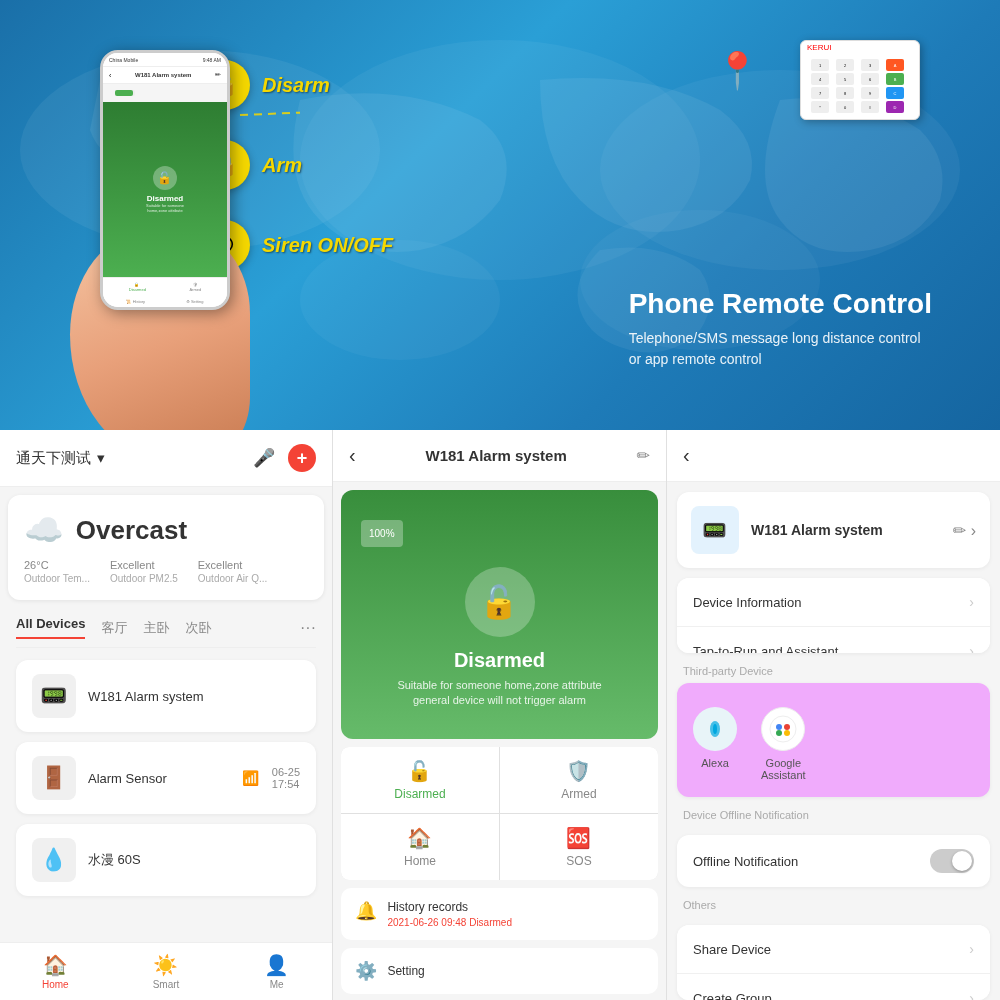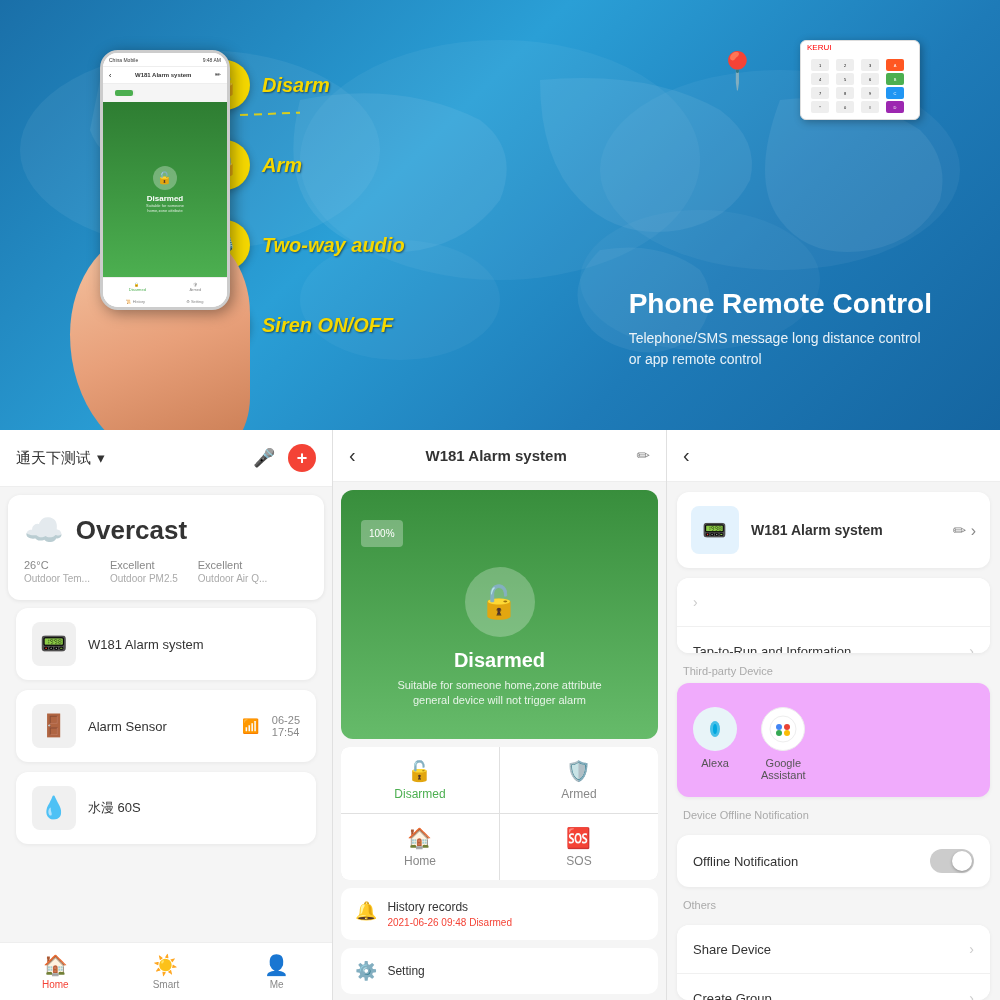--- a/index.html
+++ b/index.html
@@ -659,24 +659,20 @@
   </div>
 
   <div class="hero-features">
     <div class="feature-item">
       <div class="feature-circle">🔓</div>
       <span class="feature-label">Disarm</span>
     </div>
     <div class="feature-item">
       <div class="feature-circle">🔒</div>
       <span class="feature-label">Arm</span>
-    </div>
-    <div class="feature-item">
-      <div class="feature-circle">🎙️</div>
-      <span class="feature-label">Two-way audio</span>
     </div>
     <div class="feature-item">
       <div class="feature-circle">⏻</div>
       <span class="feature-label">Siren ON/OFF</span>
     </div>
   </div>
 
   <div class="red-pin">📍</div>
 
   <div class="device-img">
@@ -742,20 +738,27 @@
           <span class="weather-detail-label">Outdoor PM2.5</span>
         </div>
         <div class="weather-detail-item">
           <span>Excellent</span>
           <span class="weather-detail-label">Outdoor Air Q...</span>
         </div>
       </div>
     </div>
 
     <div class="devices-section">
+      <div class="devices-header">
+        <span class="devices-tab">All Devices</span>
+        <span class="room-tab">客厅</span>
+        <span class="room-tab">主卧</span>
+        <span class="room-tab">次卧</span>
+        <span class="more-dots">···</span>
+      </div>
       <div class="device-list">
         <div class="device-card">
           <div class="device-icon-box">📟</div>
           <span class="device-name">W181 Alarm system</span>
         </div>
         <div class="device-card">
           <div class="device-icon-box">🚪</div>
           <span class="device-name">Alarm Sensor</span>
           <span class="device-sensor-icon">📶</span>
           <span class="device-time">06-25<br>17:54</span>
@@ -840,24 +843,25 @@
     <div class="device-info-card">
       <div class="device-thumb">📟</div>
       <div>
         <div class="device-info-name">W181 Alarm system</div>
       </div>
       <span class="edit-icon">✏ ›</span>
     </div>
 
     <div class="settings-list">
       <div class="settings-item">
+        <span class="settings-item-text">Device Information</span>
         <span class="chevron-icon">›</span>
       </div>
       <div class="settings-item">
-        <span class="settings-item-text">Tap-to-Run and Information</span>
+        <span class="settings-item-text">Tap-to-Run and Assistant</span>
         <span class="chevron-icon">›</span>
       </div>
     </div>
 
     <div class="section-label">Third-party Device</div>
 
     <div class="third-party-section">
       <div class="third-party-icons">
         <div class="tp-item">
           <div class="tp-icon alexa-icon">

